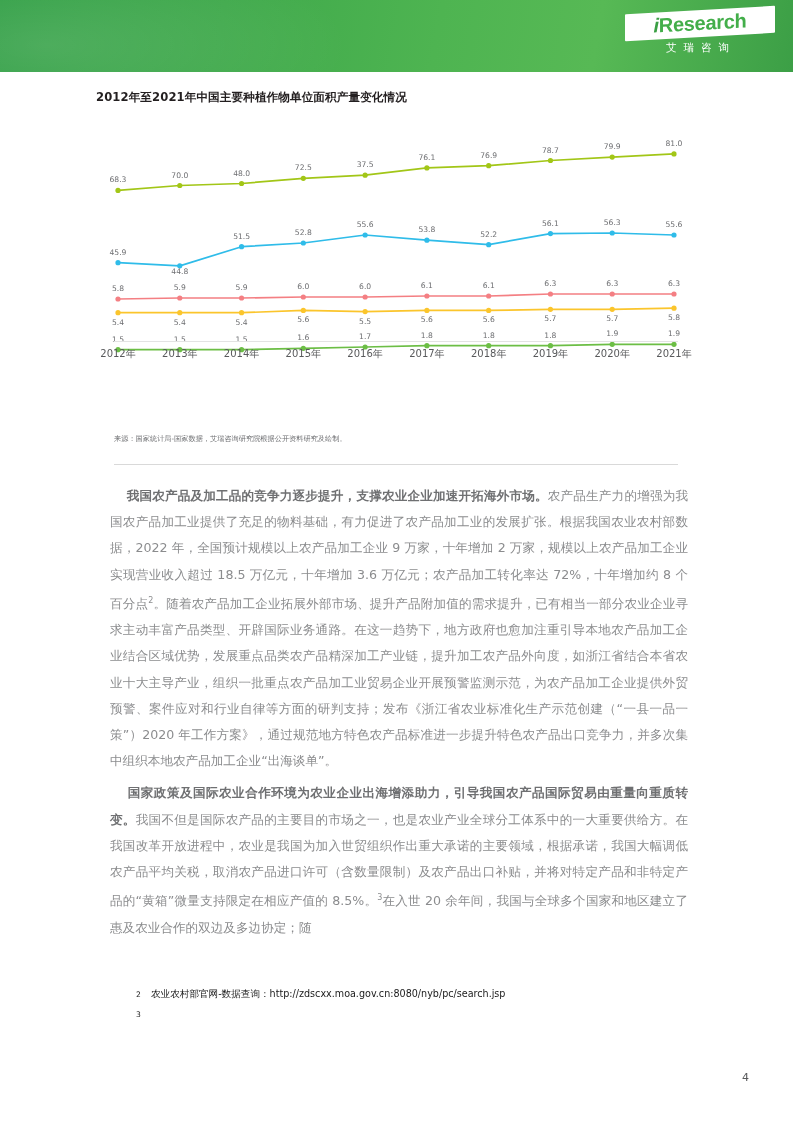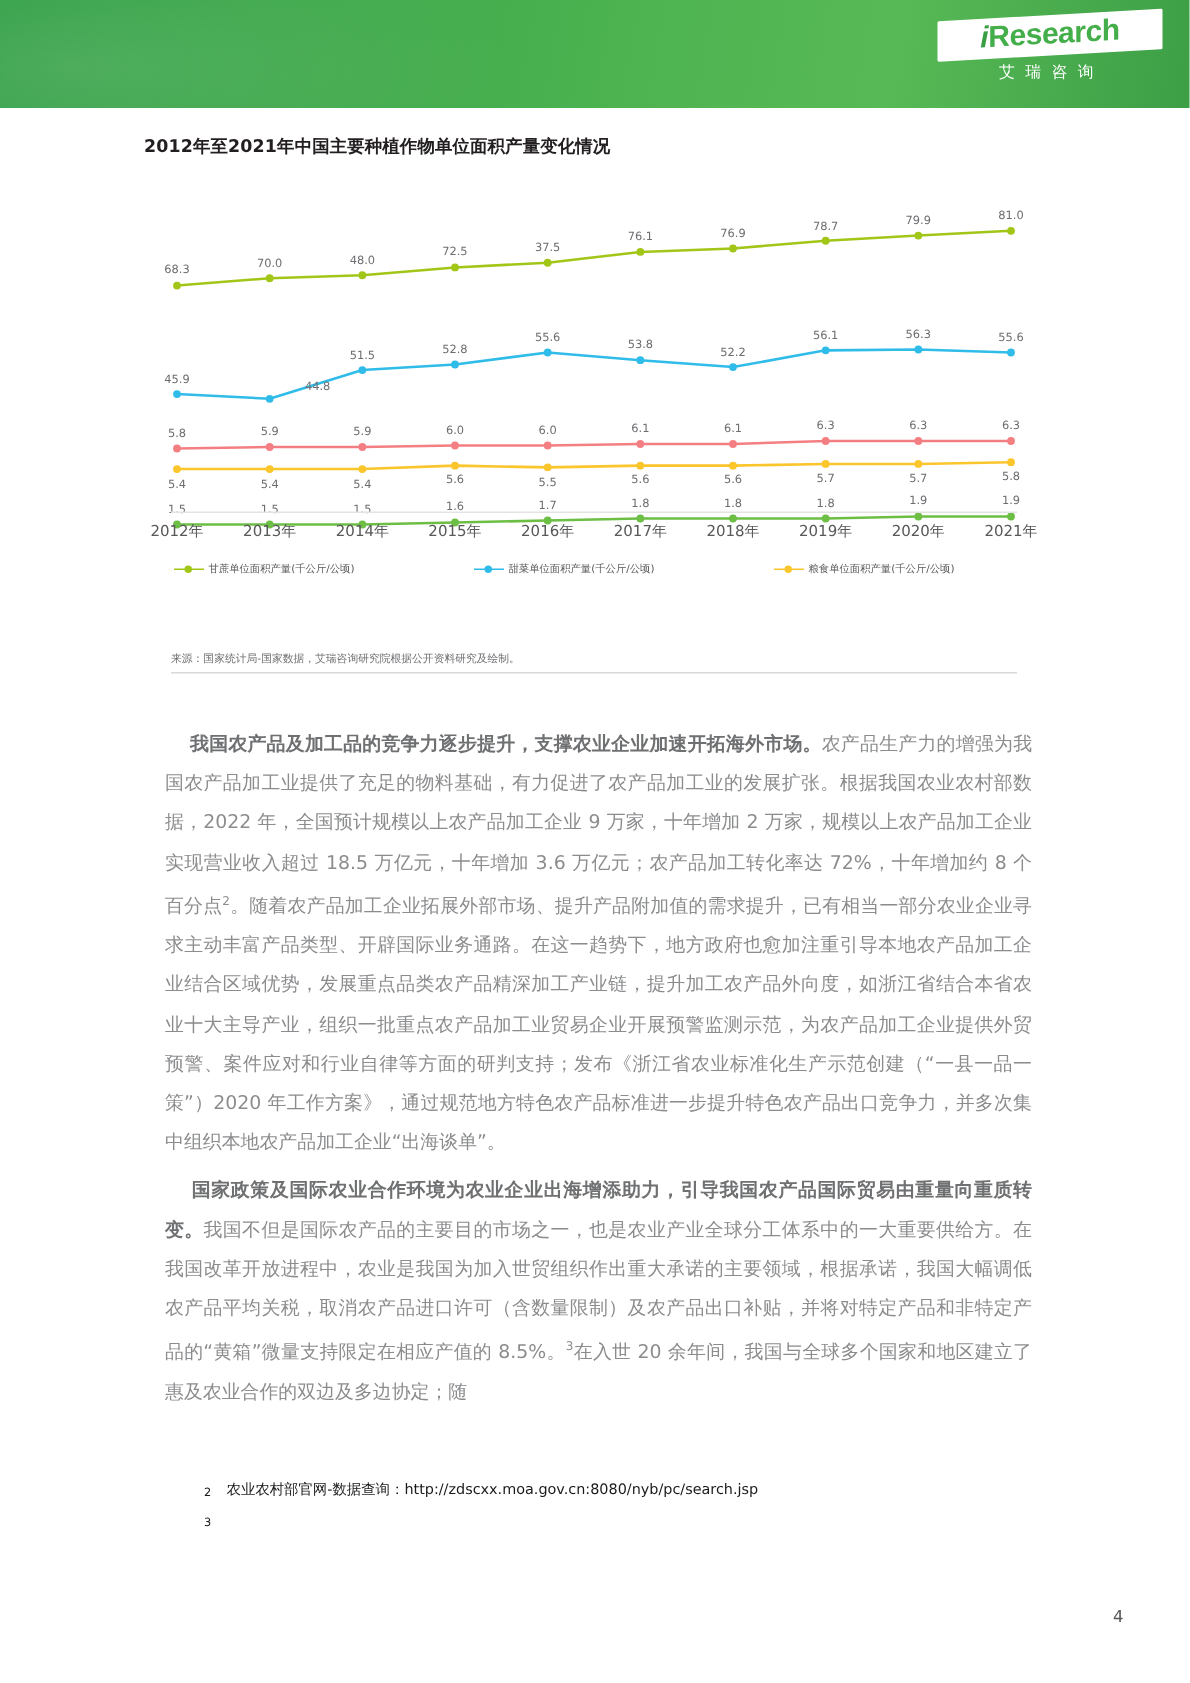--- a/index.html
+++ b/index.html
@@ -168,21 +168,21 @@
     display: block;
   }
   #source-note {
     position: absolute;
     left: 18px;
     top: 348px;
     width: 564px;
     font-size: 7.2px;
     color: #6d6e71;
     font-family: "DejaVu Sans", sans-serif;
-    padding-bottom: 4px;
+    padding-bottom: 20px;
     border-bottom: 1px solid #d9d9d9;
   }
   #figure-footer {
     position: absolute;
     left: 18px;
     top: 364px;
     width: 564px;
     display: flex;
     justify-content: space-between;
     font-size: 6.6px;
@@ -321,21 +321,21 @@
         <div class="pt-label" style="left: 83.8px; top: 51.5px;">70.0</div>
         <div class="pt-label" style="left: 145.6px; top: 49.5px;">48.0</div>
         <div class="pt-label" style="left: 207.3px; top: 44.3px;">72.5</div>
         <div class="pt-label" style="left: 269.1px; top: 41.2px;">37.5</div>
         <div class="pt-label" style="left: 330.9px; top: 34px;">76.1</div>
         <div class="pt-label" style="left: 392.7px; top: 31.7px;">76.9</div>
         <div class="pt-label" style="left: 454.4px; top: 26.5px;">78.7</div>
         <div class="pt-label" style="left: 516.2px; top: 23px;">79.9</div>
         <div class="pt-label" style="left: 578px; top: 19.9px;">81.0</div>
         <div class="pt-label" style="left: 22px; top: 128.7px;">45.9</div>
-        <div class="pt-label" style="left: 83.8px; top: 134px; margin-left: 32px;">44.8</div>
+        <div class="pt-label" style="left: 83.8px; top: 148px;">44.8</div>
         <div class="pt-label" style="left: 145.6px; top: 112.7px;">51.5</div>
         <div class="pt-label" style="left: 207.3px; top: 109px;">52.8</div>
         <div class="pt-label" style="left: 269.1px; top: 101px;">55.6</div>
         <div class="pt-label" style="left: 330.9px; top: 106.1px; text-align: right;">53.8</div>
         <div class="pt-label" style="left: 392.7px; top: 110.7px;">52.2</div>
         <div class="pt-label" style="left: 454.4px; top: 99.6px;">56.1</div>
         <div class="pt-label" style="left: 516.2px; top: 99px;">56.3</div>
         <div class="pt-label" style="left: 578px; top: 101px;">55.6</div>
         <div class="pt-label" style="left: 22px; top: 198.7px;">5.4</div>
         <div class="pt-label" style="left: 83.8px; top: 198.7px;">5.4</div>
@@ -378,43 +378,20 @@
       <div class="x-tick" style="left: 207.3px;">2015年</div>
       <div class="x-tick" style="left: 269.1px;">2016年</div>
       <div class="x-tick" style="left: 330.9px;">2017年</div>
       <div class="x-tick" style="left: 392.7px;">2018年</div>
       <div class="x-tick" style="left: 454.4px;">2019年</div>
       <div class="x-tick" style="left: 516.2px;">2020年</div>
       <div class="x-tick" style="left: 578px;">2021年</div>
     </div>
 
   <div id="legend">
-      <div class="legend-row">
-        <div class="legend-item col1">
-          <span class="legend-mark">
-            <i style="background:#a2c617"></i>
-            <b style="background:#a2c617"></b>
-          </span>
-          <span>甘蔗单位面积产量(千公斤/公顷)</span>
-        </div>
-        <div class="legend-item col2">
-          <span class="legend-mark">
-            <i style="background:#2fbce9"></i>
-            <b style="background:#2fbce9"></b>
-          </span>
-          <span>甜菜单位面积产量(千公斤/公顷)</span>
-        </div>
-        <div class="legend-item col3">
-          <span class="legend-mark">
-            <i style="background:#fbc52c"></i>
-            <b style="background:#fbc52c"></b>
-          </span>
-          <span>粮食单位面积产量(千公斤/公顷)</span>
-        </div>
-      </div>
     </div>
 
   <div id="source-note">来源：国家统计局-国家数据，艾瑞咨询研究院根据公开资料研究及绘制。</div>
 </div>
 
 <div id="body-copy">
   <p class="para">
     &nbsp;&nbsp;&nbsp;&nbsp;<span class="lead">我国农产品及加工品的竞争力逐步提升，支撑农业企业加速开拓海外市场。</span><span>农产品生产力的增强为我国农产品加工业提供了充足的物料基础，有力促进了农产品加工业的发展扩张。根据我国农业农村部数据，2022 年，全国预计规模以上农产品加工企业 9 万家，十年增加 2 万家，规模以上农产品加工企业实现营业收入超过 18.5 万亿元，十年增加 3.6 万亿元；农产品加工转化率达 72%，十年增加约 8 个百分点</span><sup>2</sup><span>。随着农产品加工企业拓展外部市场、提升产品附加值的需求提升，已有相当一部分农业企业寻求主动丰富产品类型、开辟国际业务通路。在这一趋势下，地方政府也愈加注重引导本地农产品加工企业结合区域优势，发展重点品类农产品精深加工产业链，提升加工农产品外向度，如浙江省结合本省农业十大主导产业，组织一批重点农产品加工业贸易企业开展预警监测示范，为农产品加工企业提供外贸预警、案件应对和行业自律等方面的研判支持；发布《浙江省农业标准化生产示范创建（“一县一品一策”）2020 年工作方案》，通过规范地方特色农产品标准进一步提升特色农产品出口竞争力，并多次集中组织本地农产品加工企业“出海谈单”。</span>
   </p>
   <p class="para">

